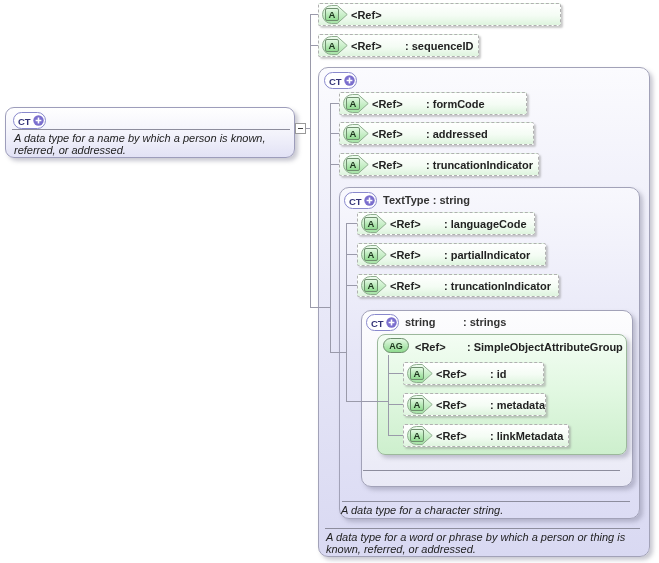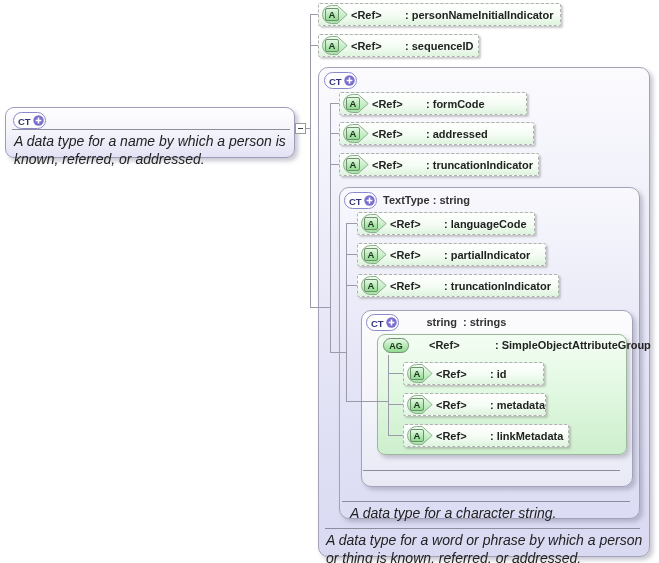--- a/index.html
+++ b/index.html
@@ -8,38 +8,38 @@
   
   .ctbox{position:absolute;box-sizing:border-box;border:1px solid #a2a2b8;border-radius:10px;
          box-shadow:3px 3px 4px rgba(110,110,135,.38);}
   .bg-purple1{background:linear-gradient(180deg,#fbfbfe 0%,#e9e9f8 45%,#d9d9f2 100%);}
   .bg-purple2{background:linear-gradient(180deg,#f8f8fd 0%,#e6e6f7 50%,#dcdcf4 100%);}
   .bg-white  {background:linear-gradient(180deg,#fdfdfe 0%,#f3f3fa 55%,#e9e9f6 100%);}
   .bg-green  {background:linear-gradient(180deg,#f3fdf3 0%,#e2f8e2 45%,#cdefcd 100%);border-color:#9cb89c;}
   
   .ct-title{position:absolute;display:flex;align-items:center;gap:6px;height:18px;
             font-weight:bold;font-size:11px;color:#333;white-space:nowrap;}
-  .tab52{display:inline-block;width:52px;text-align:right;}
+  .tab52{display:inline-block;width:52px;}
   
   .attr{position:absolute;box-sizing:border-box;height:23px;border:1px dashed #b0b0b0;border-radius:2px;
         background:linear-gradient(180deg,#ffffff 0%,#f4fcf4 55%,#def4de 100%);
         box-shadow:2px 2px 2px rgba(140,140,140,.45);
         display:flex;align-items:center;font-weight:bold;font-size:11px;color:#222;white-space:nowrap;}
   .attr .chev{position:absolute;left:2px;top:1px;}
   .attr .ref{margin-left:32px;width:54px;flex:0 0 auto;}
   
-  .ag-title{position:absolute;display:flex;align-items:center;gap:20px;height:16px;
+  .ag-title{position:absolute;display:flex;align-items:flex-end;gap:6px;height:16px;
             font-weight:bold;font-size:11px;color:#222;white-space:nowrap;}
   .ag-title .ref{display:inline-block;width:46px;}
   
   .hl,.vl{position:absolute;background:#9a9aaa;}
   .hl{height:1px;} .vl{width:1px;}
   
   .sep{position:absolute;height:1px;background:#8d8d9d;}
-  .desc{position:absolute;font-style:italic;font-size:14px;line-height:18px;color:#222;}
+  .desc{position:absolute;font-style:italic;font-size:11px;line-height:12px;color:#222;}
   
   .mainbox{position:absolute;left:5px;top:107px;width:290px;height:51px;box-sizing:border-box;
            border:1px solid #9d9dbb;border-radius:9px;
            background:linear-gradient(180deg,#ffffff 0%,#f2f2fb 55%,#e2e2f5 100%);
            box-shadow:3px 3px 4px rgba(110,110,135,.38);}
   
   .handle{position:absolute;left:295px;top:123px;width:11px;height:11px;box-sizing:border-box;
           border:1px solid #999;background:#fff;display:flex;align-items:center;justify-content:center;}
   .handle .minus{width:5px;height:1px;background:#444;}
   svg text{font-family:"Liberation Sans",sans-serif;}
@@ -122,33 +122,32 @@
       <rect x="0.5" y="0.5" width="25" height="14" rx="7" fill="url(#ga)" stroke="#6f8f6f"></rect>
       <text x="13" y="11" text-anchor="middle" font-size="9" font-weight="bold" fill="#1c331c">AG</text>
     </svg>
     <span class="ref">&lt;Ref&gt;</span>
     <span>: SimpleObjectAttributeGroup</span>
   </div>
 
   <div class="sep" style="left:363px;top:470px;width:257px"></div>
 
   <div class="sep" style="left:342px;top:501px;width:288px"></div>
-  <div class="desc" style="left:350px;top:504px;width:282px">A data type for a character string.</div>
+  <div class="desc" style="left:341px;top:504px;width:282px">A data type for a character string.</div>
 
   <div class="sep" style="left:325px;top:528px;width:315px"></div>
   <div class="desc" style="left:326px;top:531px;width:318px">A data type for a word or phrase by which a person or thing is known, referred, or addressed.</div>
 
   <div class="attr" style="left:318px;top:3px;width:243px">
     <svg class="chev" width="27" height="19" viewBox="0 0 27 19">
       <path d="M10.5 0.5 H16.2 L26.2 9.5 L16.2 18.5 H10.5 A9 9 0 0 1 10.5 0.5 Z" fill="url(#gchev)" stroke="#8fae8f"></path>
       <rect x="4.5" y="3.5" width="13" height="12" rx="1.5" fill="url(#ga)" stroke="#6f8f6f"></rect>
       <text x="11" y="13" text-anchor="middle" font-size="9.5" font-weight="bold" fill="#1c331c">A</text>
     </svg>
     <span class="ref">&lt;Ref&gt;</span>
-    <span>: personNameInitialIndicator</span>
   </div>
 
   <div class="attr" style="left:318px;top:34px;width:161px">
     <svg class="chev" width="27" height="19" viewBox="0 0 27 19">
       <path d="M10.5 0.5 H16.2 L26.2 9.5 L16.2 18.5 H10.5 A9 9 0 0 1 10.5 0.5 Z" fill="url(#gchev)" stroke="#8fae8f"></path>
       <rect x="4.5" y="3.5" width="13" height="12" rx="1.5" fill="url(#ga)" stroke="#6f8f6f"></rect>
       <text x="11" y="13" text-anchor="middle" font-size="9.5" font-weight="bold" fill="#1c331c">A</text>
     </svg>
     <span class="ref">&lt;Ref&gt;</span>
     <span>: sequenceID</span>

